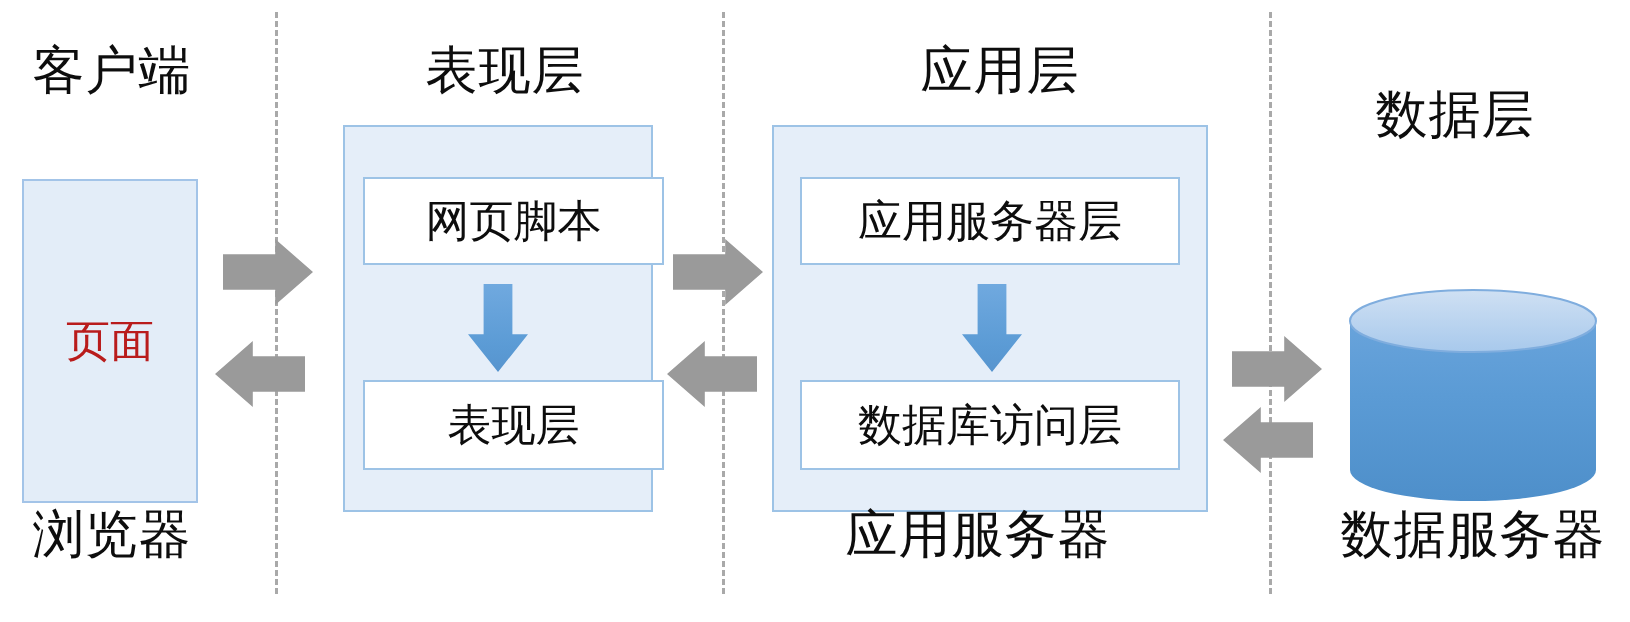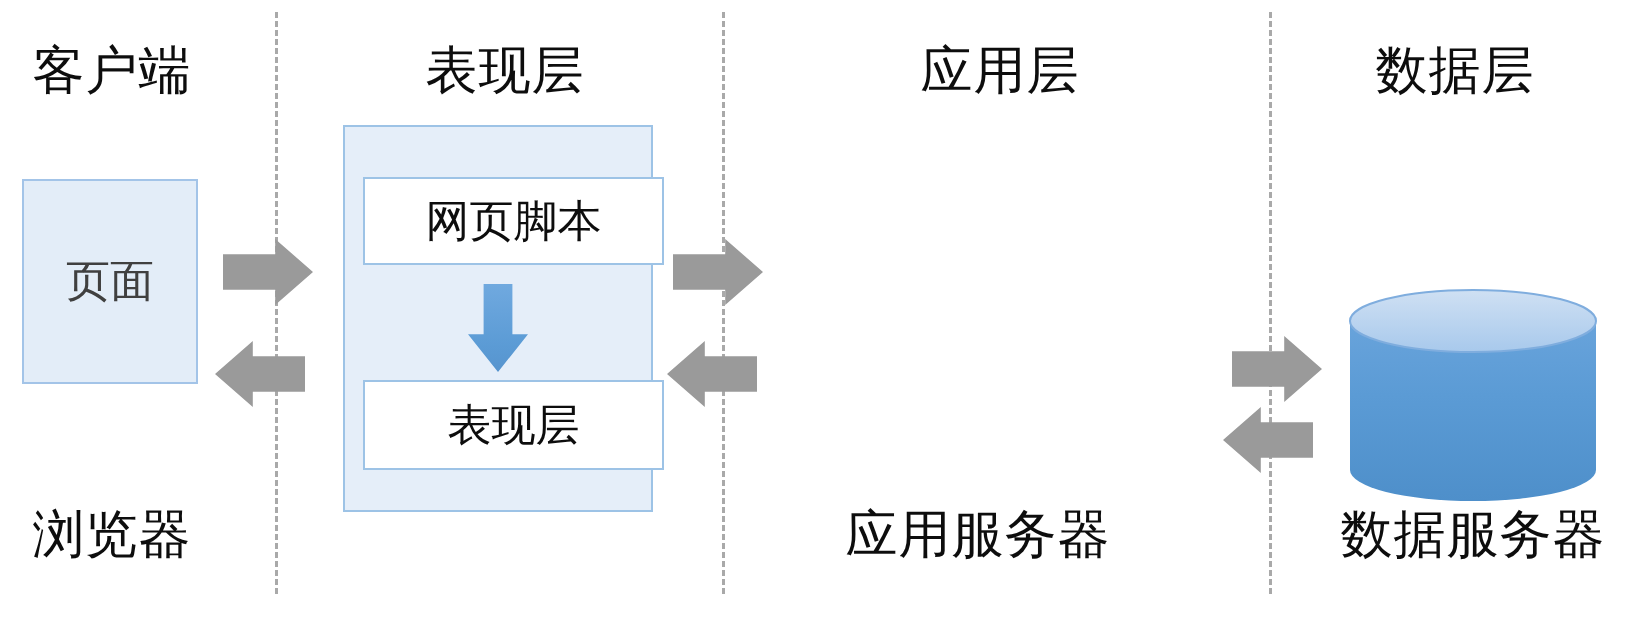--- a/index.html
+++ b/index.html
@@ -5,21 +5,21 @@
   html,body{margin:0;padding:0;background:#ffffff;}
   body{font-family:"Liberation Sans","DejaVu Sans",sans-serif;}
   #canvas{position:relative;width:1630px;height:622px;background:#ffffff;overflow:hidden;}
 
   .divider{position:absolute;top:12px;height:582px;width:0;border-left:3px dashed #a9a9a9;z-index:1;}
 
   .lane-label{position:absolute;height:52px;font-size:52px;line-height:52px;color:#0d0d0d;text-align:center;letter-spacing:1px;z-index:2;}
   .header-row{top:44px;}
   .footer-row{top:508px;}
 
-  .page-box{position:absolute;left:22px;top:179px;width:176px;height:205px;background:#e3edf8;border:2px solid #a3c4e8;display:flex;align-items:center;justify-content:center;font-size:44px;color:#404040;z-index:2;box-sizing:border-box;}
+  .page-box{position:absolute;left:22px;top:179px;width:176px;height:324px;background:#e3edf8;border:2px solid #a3c4e8;display:flex;align-items:center;justify-content:center;font-size:44px;color:#b91c1c;z-index:2;box-sizing:border-box;}
 
   .container{position:absolute;top:125px;width:310px;height:387px;background:#e5eef9;border:2px solid #9dc3e6;z-index:2;box-sizing:border-box;}
   #web-container{left:343px;}
   #app-container{left:772px;width:436px;}
 
   .inner-box{position:absolute;background:#ffffff;border:2px solid #9dc3e6;display:flex;align-items:center;justify-content:center;font-size:44px;color:#0d0d0d;box-sizing:border-box;}
   .inner-top{top:50px;height:88px;}
   .inner-bottom{top:253px;height:90px;}
   #web-container .inner-box{left:18px;width:301px;}
   #app-container .inner-box{left:26px;width:380px;}
@@ -41,36 +41,45 @@
 
 <div id="canvas">
 
   <div class="divider" style="left:275px;"></div>
   <div class="divider" style="left:722px;"></div>
   <div class="divider" style="left:1269px;"></div>
 
   <div class="lane-label header-row" style="left:12px;width:200px;">客户端</div>
   <div class="lane-label header-row" style="left:355px;width:300px;">表现层</div>
   <div class="lane-label header-row" style="left:850px;width:300px;">应用层</div>
-  <div class="lane-label header-row" style="left:1305px;width:300px;">数据层</div>
+  <div class="lane-label header-row" style="left:1305px;width:300px;margin-top:44px;">数据层</div>
 
   <div class="page-box">
     <span>页面</span>
   </div>
 
   <div class="container" id="web-container">
     <div class="inner-box inner-top">
       <span>网页脚本</span>
     </div>
     <div class="down-arrow"></div>
     <div class="inner-box inner-bottom">
       <span>表现层</span>
     </div>
   </div>
 
+  <div class="container" id="app-container">
+    <div class="inner-box inner-top">
+      <span>应用服务器层</span>
+    </div>
+    <div class="down-arrow"></div>
+    <div class="inner-box inner-bottom">
+      <span>数据库访问层</span>
+    </div>
+  </div>
 
   <div id="db-wrap">
     <svg width="250" height="215" viewBox="0 0 250 215">
       <defs>
         <linearGradient id="cylBody" x1="0" y1="0" x2="0" y2="1">
           <stop offset="0" stop-color="#6ea7de"></stop>
           <stop offset="0.5" stop-color="#5b9bd5"></stop>
           <stop offset="1" stop-color="#4e8fca"></stop>
         </linearGradient>
         <linearGradient id="cylTop" x1="0" y1="0" x2="0" y2="1">

